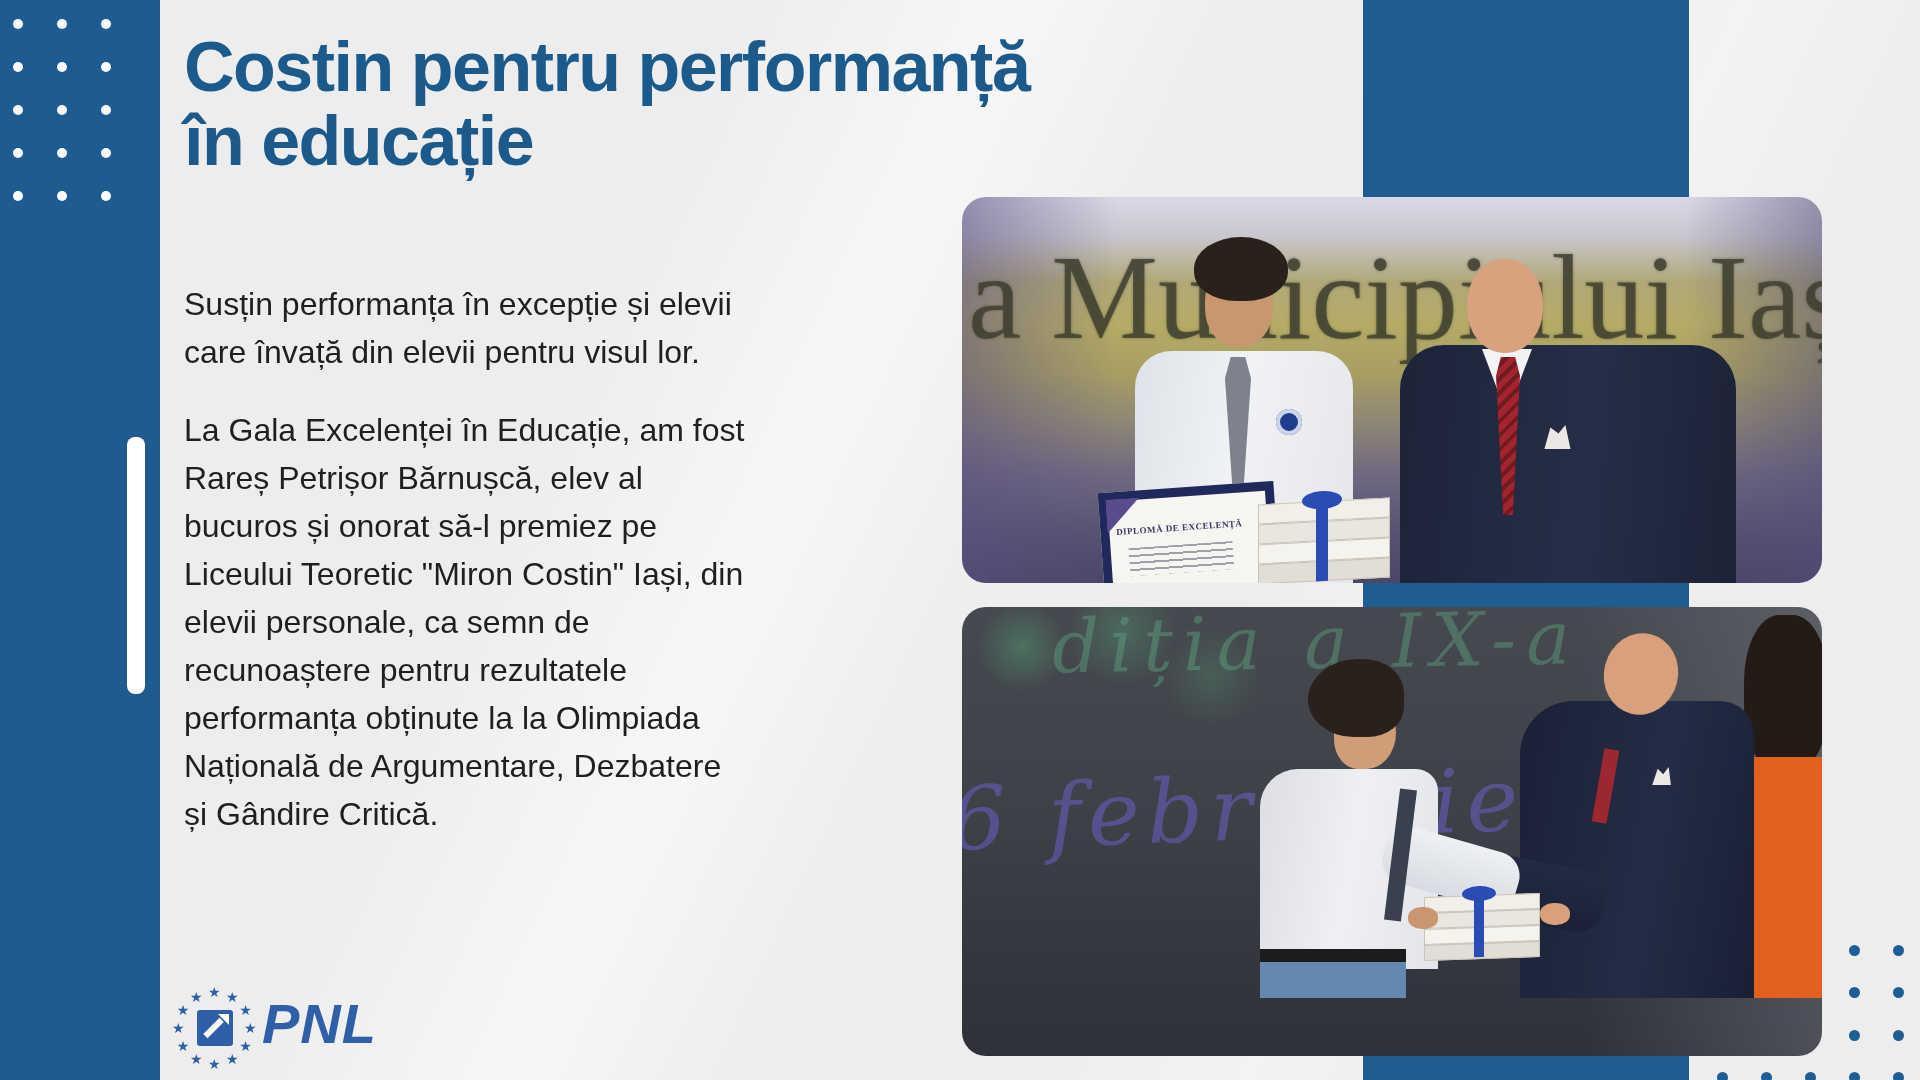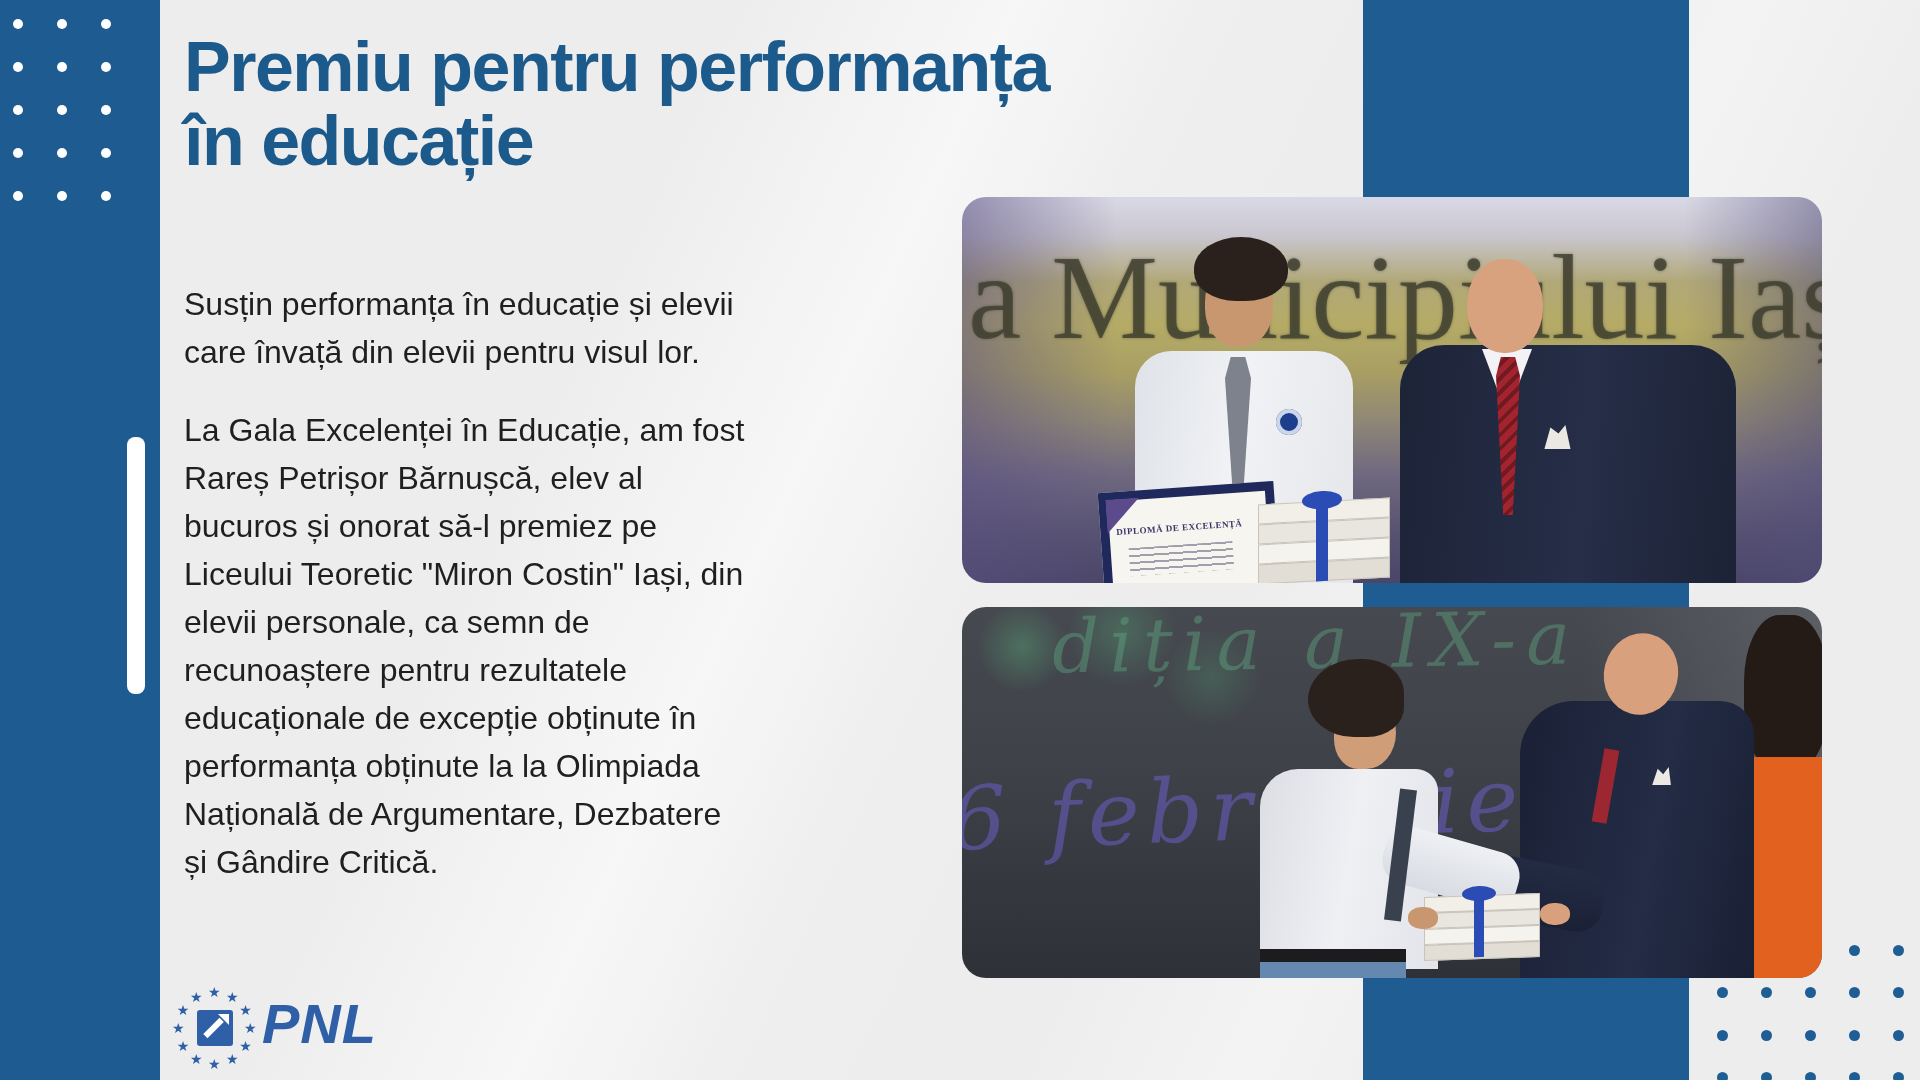--- a/index.html
+++ b/index.html
@@ -36,21 +36,21 @@
   #arrow-shaft{position:absolute;left:5px;top:15px;width:23px;height:6px;background:#fff;transform:rotate(-45deg);}
   #arrow-head{position:absolute;right:4px;top:4px;width:0;height:0;border-top:11px solid #fff;border-left:11px solid transparent;}
   #logo-text{position:absolute;left:92px;top:12px;font-size:56px;line-height:60px;font-weight:700;font-style:italic;color:#2e5fa7;letter-spacing:1px;}
   
   .photo{overflow:hidden;border-radius:24px;z-index:5;}
   #photo1{left:962px;top:197px;width:860px;height:386px;
     background:
       linear-gradient(90deg, rgba(90,80,130,.55), rgba(90,80,130,0) 18%),
       linear-gradient(270deg, rgba(80,75,120,.5), rgba(80,75,120,0) 16%),
       linear-gradient(180deg,#d9d9e6 0%,#c9c6cf 10%,#b1a878 22%,#b5ab66 33%,#a99f63 45%,#8f8775 58%,#6f6880 72%,#565170 88%,#4a4668 100%);}
-  #photo2{left:962px;top:607px;width:860px;height:371px;
+  #photo2{left:962px;top:607px;width:860px;height:449px;
     background:
       linear-gradient(270deg, rgba(125,127,133,.4), rgba(125,127,133,0) 28%),
       linear-gradient(180deg,#46494f 0%,#3e4147 45%,#33363c 80%,#2e3137 100%);}
   .backdrop-serif{position:absolute;left:6px;top:32px;width:1000px;white-space:nowrap;
     font-family:"Liberation Serif","DejaVu Serif",serif;font-size:120px;color:rgba(62,62,46,.78);
     text-shadow:0 0 3px rgba(62,62,46,.5);}
   .script{position:absolute;white-space:nowrap;font-family:"DejaVu Serif",serif;font-style:italic;}
   #script-green{left:90px;top:-8px;font-size:74px;letter-spacing:10px;color:rgba(96,170,130,.42);transform:rotate(-1deg);}
   #script-purple{left:-12px;top:148px;font-size:88px;letter-spacing:7px;color:rgba(112,96,205,.52);transform:rotate(-2deg);}
   #green-glow{left:0;top:0;width:320px;height:150px;
@@ -170,36 +170,35 @@
       <div class="dot" style="left: 57px; top: 191px; width: 10px; height: 10px; background: rgb(255, 255, 255);"></div>
       <div class="dot" style="left: 101px; top: 19px; width: 10px; height: 10px; background: rgb(255, 255, 255);"></div>
       <div class="dot" style="left: 101px; top: 62px; width: 10px; height: 10px; background: rgb(255, 255, 255);"></div>
       <div class="dot" style="left: 101px; top: 105px; width: 10px; height: 10px; background: rgb(255, 255, 255);"></div>
       <div class="dot" style="left: 101px; top: 148px; width: 10px; height: 10px; background: rgb(255, 255, 255);"></div>
       <div class="dot" style="left: 101px; top: 191px; width: 10px; height: 10px; background: rgb(255, 255, 255);"></div>
     </div>
   <div id="white-tick" class="abs"></div>
 
   <h1 id="title" class="abs" style="margin:0;">
-    <span>Premiu pentru performanța</span><br>
+    <span>Costin pentru performanță</span><br>
     <span>în educație</span>
   </h1>
 
   <div id="para1" class="abs para">
-      <div class="tl">Susțin performanța în educație și elevii</div>
+      <div class="tl">Susțin performanța în excepție și elevii</div>
       <div class="tl">care învață din elevii pentru visul lor.</div>
     </div>
   <div id="para2" class="abs para">
       <div class="tl">La Gala Excelenței în Educație, am fost</div>
       <div class="tl">Rareș Petrișor Bărnușcă, elev al</div>
       <div class="tl">bucuros și onorat să-l premiez pe</div>
       <div class="tl">Liceului Teoretic "Miron Costin" Iași, din</div>
       <div class="tl">elevii personale, ca semn de</div>
       <div class="tl">recunoaștere pentru rezultatele</div>
-      <div class="tl">educaționale de excepție obținute în</div>
       <div class="tl">performanța obținute la la Olimpiada</div>
       <div class="tl">Națională de Argumentare, Dezbatere</div>
       <div class="tl">și Gândire Critică.</div>
     </div>
 
   <div id="photo1" class="abs photo">
     <div class="backdrop-serif">a Municipiului Iaș</div>
     <div class="abs">
       <div id="p1-shirt" class="abs shirt"></div>
       <div id="p1-tie" class="abs"></div>

